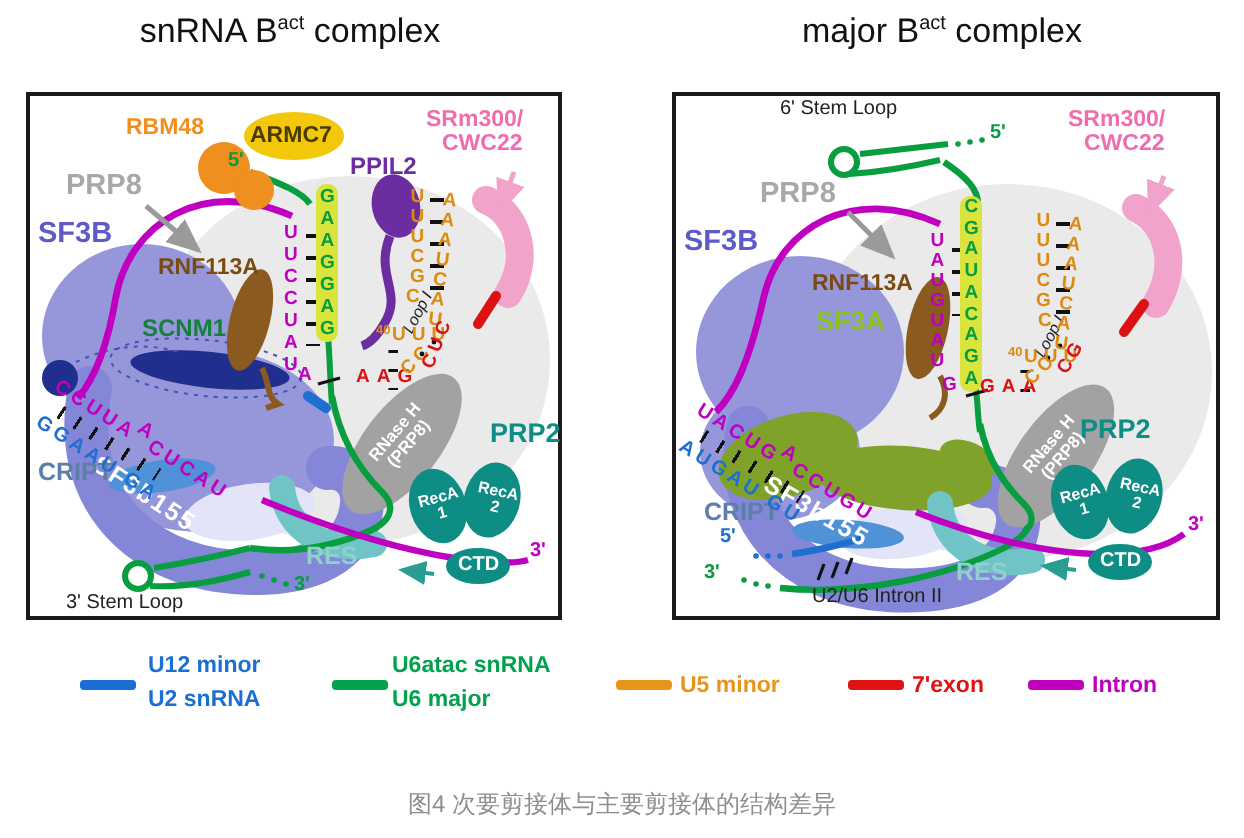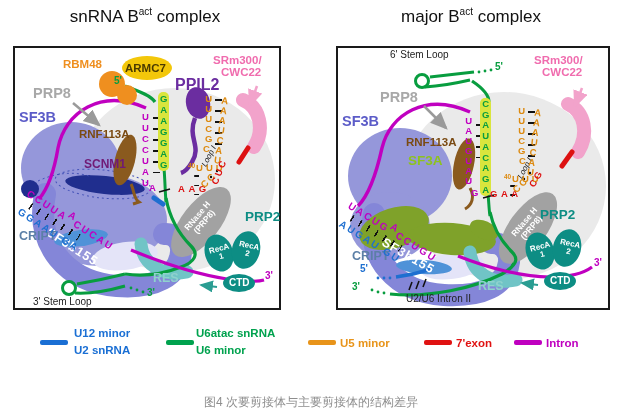--- a/index.html
+++ b/index.html
@@ -96,27 +96,27 @@
     <path d="M 58 55 L 84 77" stroke="#9a9a9a" stroke-width="2.5" fill="none" marker-end="url(#ah-gray-L)"></path>
     <path d="M 242 38 L 235 57" stroke="#f2a3cb" stroke-width="2.5" fill="none" marker-end="url(#ah-pink-L)"></path>
     <path d="M 144 144 L 155 141" stroke="#111" stroke-width="1.6"></path>
     <circle cx="196" cy="129" r="1.2" fill="#111"></circle>
     <circle cx="202" cy="123" r="1.2" fill="#111"></circle>
   </svg>
 
   <div class="lab" style="left:48px;top:10px;color:#ef8f1f;font-size:11.5px" data-bind="minor.labels.rbm48">RBM48</div>
   <div class="lab" style="left:110px;top:14px;color:#4a3a00;font-size:11.5px" data-bind="minor.labels.armc7">ARMC7</div>
   <div class="lab" style="left:99px;top:28px;color:#089d3f;font-size:10px" data-bind="minor.labels.five_prime">5'</div>
-  <div class="lab" style="left:160px;top:29px;color:#6b2da0;font-size:16px" data-bind="minor.labels.ppil2">PPIL2</div>
+  <div class="lab" style="left:160px;top:29px;color:#6b2da0;font-size:12px" data-bind="minor.labels.ppil2">PPIL2</div>
   <div class="lab" style="left:198px;top:6px;color:#f06cae;font-size:11.5px" data-bind="minor.labels.srm300">SRm300/</div>
   <div class="lab" style="left:206px;top:18px;color:#f06cae;font-size:11.5px" data-bind="minor.labels.cwc22">CWC22</div>
   <div class="lab" style="left:18px;top:38px;color:#a8a8a8;font-size:14.5px" data-bind="minor.labels.prp8">PRP8</div>
   <div class="lab" style="left:4px;top:62px;color:#5c5cc8;font-size:14.5px" data-bind="minor.labels.sf3b">SF3B</div>
   <div class="lab" style="left:64px;top:80px;color:#7a4a12;font-size:11.5px" data-bind="minor.labels.rnf113a">RNF113A</div>
-  <div class="lab" style="left:69px;top:110px;color:#701a75;font-size:12px" data-bind="minor.labels.scnm1">SCNM1</div>
+  <div class="lab" style="left:56px;top:110px;color:#15803d;font-size:12px" data-bind="minor.labels.scnm1">SCNM1</div>
   <div class="lab" style="left:36px;top:178px;color:#fff;font-size:12.5px;letter-spacing:1px;transform:rotate(33deg);transform-origin:0 0" data-bind="minor.labels.sf3b155">SF3b155</div>
   <div class="lab" style="left:4px;top:182px;color:#5b7fa6;font-size:12.5px" data-bind="minor.labels.cript">CRIPT</div>
   <div class="lab" style="left:138px;top:224px;color:#8fd2cd;font-size:12.5px" data-bind="minor.labels.res">RES</div>
   <div class="lab" style="left:230px;top:162px;color:#0d8d84;font-size:13.5px" data-bind="minor.labels.prp2">PRP2</div>
   <div class="reca" style="left:195px;top:197px;transform:rotate(-15deg)">
       <span data-bind="minor.labels.reca">RecA</span>
       <span data-bind="minor.labels.reca1_num">1</span>
     </div>
   <div class="reca" style="left:223px;top:194px;transform:rotate(12deg)">
       <span data-bind="minor.labels.reca">RecA</span>
@@ -443,21 +443,21 @@
   </div>
 </div>
 
 <div>
   <div class="legend-item">
     <span class="sw" style="left: 40px; top: 340px; background: rgb(26, 111, 212);"></span>
     <span class="t" style="left:74px;top:325px;color:#1a6fd4"><span data-bind="legend.items.0.line1">U12 minor</span><br><span data-bind="legend.items.0.line2">U2 snRNA</span></span>
   </div>
   <div class="legend-item">
     <span class="sw" style="left: 166px; top: 340px; background: rgb(0, 162, 78);"></span>
-    <span class="t" style="left:196px;top:325px;color:#00a24e"><span data-bind="legend.items.1.line1">U6atac snRNA</span><br><span data-bind="legend.items.1.line2">U6 minor</span></span>
+    <span class="t" style="left:196px;top:325px;color:#00a24e"><span data-bind="legend.items.1.line1">U6atac snRNA</span><br><span data-bind="legend.items.1.line2">U6 major</span></span>
   </div>
   <div class="legend-item">
     <span class="sw" style="left: 308px; top: 340px; background: rgb(232, 148, 26);"></span>
     <span class="t" style="left:340px;top:335px;color:#e8941a" data-bind="legend.items.2.line1">U5 minor</span>
   </div>
   <div class="legend-item">
     <span class="sw" style="left: 424px; top: 340px; background: rgb(224, 18, 18);"></span>
     <span class="t" style="left:456px;top:335px;color:#e01212" data-bind="legend.items.3.line1">7'exon</span>
   </div>
   <div class="legend-item">

